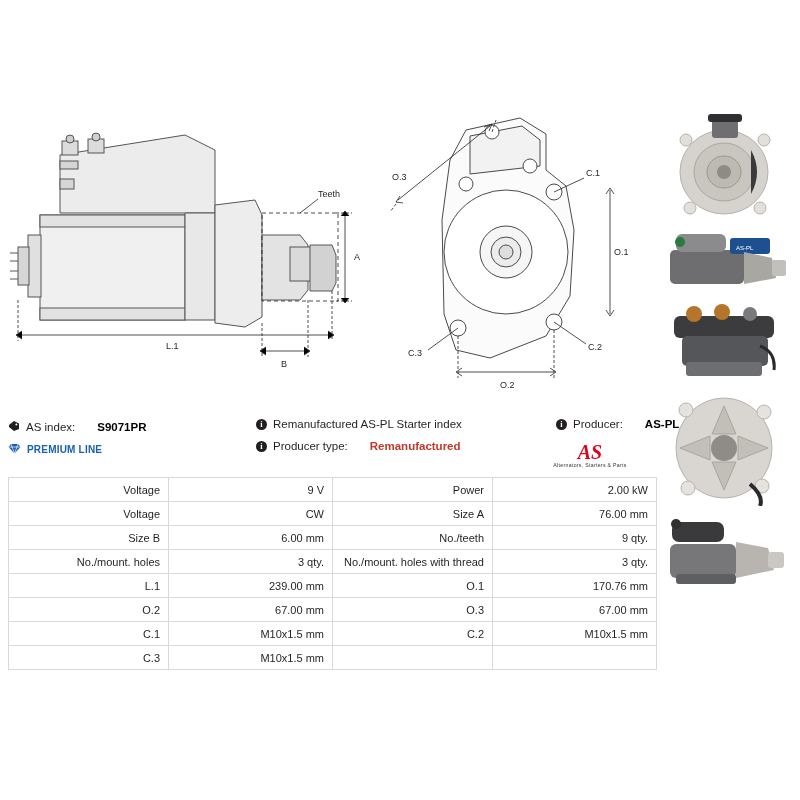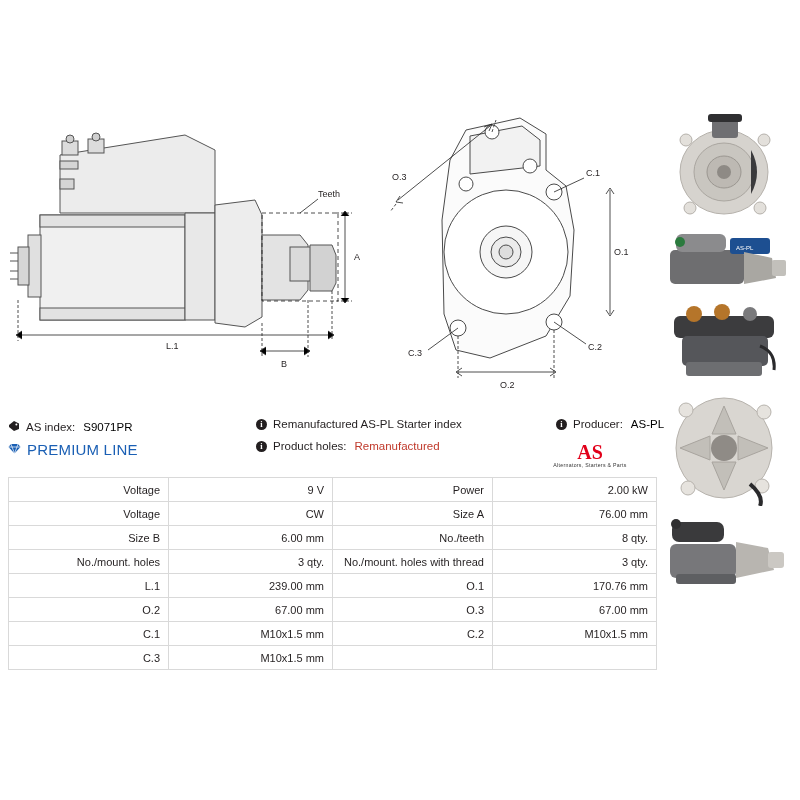--- a/index.html
+++ b/index.html
@@ -23,34 +23,34 @@
   .photo { width: 136px; margin-bottom: 2px; background: #fff; }
 
   
   .info { position: absolute; left: 0; top: 418px; width: 800px; padding: 0 8px; }
   .inforow { display: flex; align-items: flex-start; height: 22px; }
   .infocell { display: flex; align-items: center; }
   .infocell.c1 { width: 248px; }
   .infocell.c2 { width: 300px; }
   .infocell.c3 { width: 236px; }
   .lbl { font-size: 11.5px; color: #231f20; }
-  .val { font-size: 11.5px; font-weight: normal; color: #000; margin-left: 8px; }
+  .val { font-size: 11.5px; font-weight: bold; color: #000; margin-left: 22px; }
   .icon-i {
     display: inline-block; width: 11px; height: 11px; border-radius: 50%;
     background: #231f20; color: #fff; font-size: 8.5px; line-height: 11px;
     text-align: center; font-weight: bold; margin-right: 6px; font-family: "Liberation Serif", serif;
   }
   .icon-tag { display: inline-block; margin-right: 6px; }
   .premium { display: flex; align-items: center; }
-  .premium-text { font-size: 15px; font-weight: normal; color: #1a5fb4; letter-spacing: .2px; }
+  .premium-text { font-size: 10px; font-weight: bold; color: #1a5fb4; letter-spacing: .2px; }
   .diamond { margin-right: 6px; }
 
   
   .brand { position: absolute; right: 150px; top: 443px; text-align: center; width: 120px; }
-  .brand-as { font-family: "Liberation Serif", serif; font-size: 20px; font-weight: bold; color: #e2001a; line-height: 18px; }
+  .brand-as { font-family: "Liberation Serif", serif; font-size: 20px; font-weight: bold; font-style: italic; color: #e2001a; line-height: 18px; }
   .brand-sub { font-size: 5.2px; color: #333; letter-spacing: .3px; margin-top: 1px; }
 
   
   table.specs {
     position: absolute; left: 8px; top: 477px;
     width: 648px; border-collapse: collapse;
     table-layout: fixed;
   }
   table.specs td {
     border: 1px solid #d9d9d9;
@@ -286,21 +286,21 @@
           <svg width="13" height="11" viewBox="0 0 13 11">
               <path d="M3 1 L10 1 L12.5 4 L6.5 10.5 L0.5 4 Z" fill="#1a5fb4"></path>
               <path d="M0.5 4 L12.5 4" stroke="#fff" stroke-width=".7"></path>
               <path d="M3 1 L6.5 10.5 L10 1" stroke="#fff" stroke-width=".7" fill="none"></path>
             </svg>
         </span>
         <span class="premium-text">PREMIUM LINE</span>
       </div>
       <div class="infocell c2">
         <span class="icon-i">i</span>
-        <span class="lbl">Product holes:</span>
+        <span class="lbl">Producer type:</span>
         <span class="val" style="color:#c0392b">Remanufactured</span>
       </div>
       <div class="infocell c3"></div>
     </div>
   </div>
 
   <div class="brand">
     <div class="brand-as">AS</div>
     <div class="brand-sub">Alternators, Starters &amp; Parts</div>
   </div>
@@ -316,21 +316,21 @@
       <tr>
         <td class="k">Voltage</td>
         <td class="v">CW</td>
         <td class="k">Size A</td>
         <td class="v">76.00 mm</td>
       </tr>
       <tr>
         <td class="k">Size B</td>
         <td class="v">6.00 mm</td>
         <td class="k">No./teeth</td>
-        <td class="v">8 qty.</td>
+        <td class="v">9 qty.</td>
       </tr>
       <tr class="tallrow">
         <td class="k">No./mount. holes</td>
         <td class="v">3 qty.</td>
         <td class="k">No./mount. holes with thread</td>
         <td class="v">3 qty.</td>
       </tr>
       <tr>
         <td class="k">L.1</td>
         <td class="v">239.00 mm</td>

